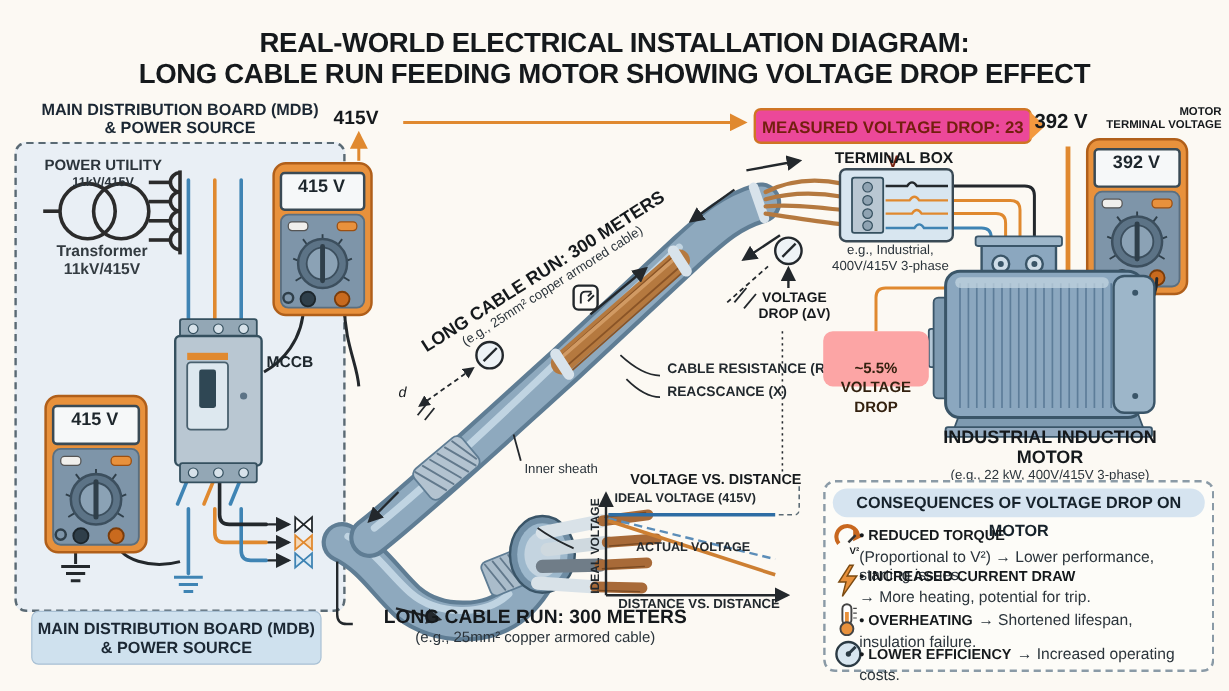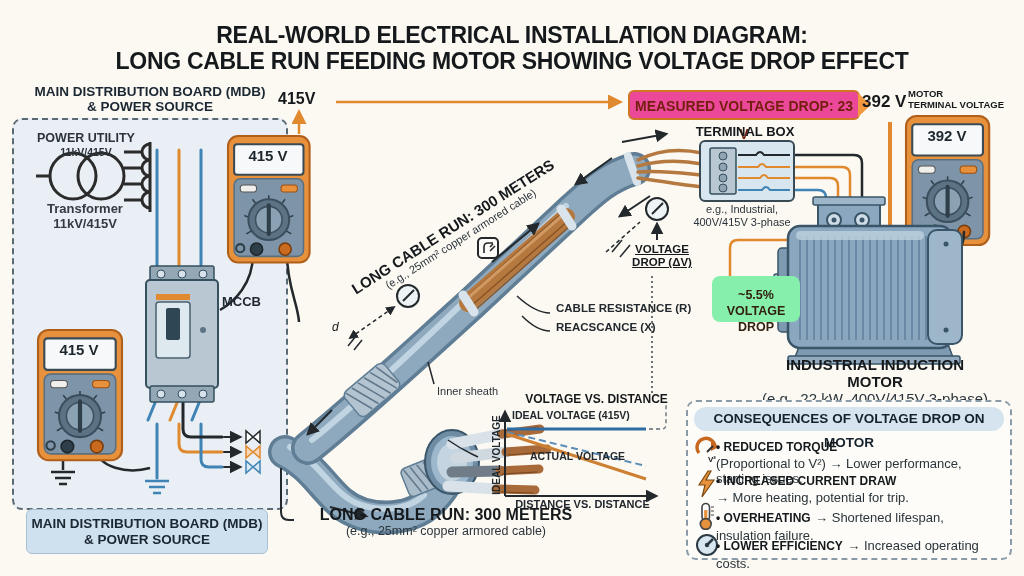--- a/index.html
+++ b/index.html
@@ -25,49 +25,49 @@
   .d1{left:236px;top:147px;width:64px;font-size:15px;}
   .d2{left:46px;top:341px;width:66px;font-size:15px;}
   .d3{left:914px;top:127px;width:66px;font-size:15px;}
   
   .v415{left:278px;top:90px;width:56px;font-size:16px;font-weight:bold;color:#15191c;}
   .banner{left:628px;top:90px;width:232px;height:30px;background:#ec4899;border:2px solid #cf7524;border-radius:6px;
           font-size:14px;font-weight:bold;line-height:28px;color:#731f0e;box-sizing:border-box;}
   .banner::after{content:"";position:absolute;right:-13px;top:1px;border-top:12px solid transparent;
           border-bottom:12px solid transparent;border-left:13px solid #f3993f;}
   .v392{left:862px;top:92px;width:50px;font-size:17px;font-weight:bold;color:#15191c;}
-  .mtv{left:908px;top:88px;width:110px;font-size:9.5px;font-weight:bold;line-height:11px;color:#15191c;text-align:left;}
+  .mtv{left:908px;top:88px;width:110px;font-size:9.5px;font-weight:bold;line-height:11px;color:#15191c;text-align:right;}
   
   .tbx-title{left:690px;top:124px;width:110px;font-size:13px;font-weight:bold;color:#15191c;}
   .tbx-sub{left:678px;top:203px;width:128px;font-size:11px;line-height:13px;color:#2b343b;}
   
   .cable-top{left:330px;top:217px;width:252px;transform:rotate(-32.5deg);transform-origin:50% 50%;}
   .cable-top .l1{font-size:15px;font-weight:bold;color:#15191c;}
   .cable-top .l2{font-size:11px;color:#2b343b;}
   .resist{left:556px;top:302px;width:140px;font-size:11.5px;font-weight:bold;color:#22292e;text-align:left;}
   .react{left:556px;top:321px;width:140px;font-size:11.5px;font-weight:bold;color:#22292e;text-align:left;}
-  .vdrop{left:628px;top:243px;width:68px;font-size:11.5px;font-weight:bold;line-height:13px;color:#15191c;text-decoration:underline;}
+  .vdrop{left:628px;top:243px;width:68px;font-size:11.5px;font-weight:bold;line-height:13px;color:#15191c;}
   .dlab{left:332px;top:320px;width:20px;font-size:12px;font-style:italic;color:#15191c;}
   .innersheath{left:437px;top:385px;width:90px;font-size:11px;color:#2b343b;text-align:left;}
   .xlpe{left:368px;top:402px;width:112px;font-size:11.5px;line-height:14px;color:#2b343b;}
   .cable-bot{left:296px;top:506px;width:300px;}
   .cable-bot .l1{font-size:16px;font-weight:bold;color:#15191c;}
   .cable-bot .l2{font-size:12.5px;color:#2b343b;}
   
   .ch-title{left:509px;top:392px;width:175px;font-size:12px;font-weight:bold;color:#15191c;}
   .ch-ideal{left:512px;top:409px;width:140px;font-size:10.5px;font-weight:bold;color:#22292e;}
   .ch-actual{left:530px;top:450px;width:112px;font-size:10.5px;font-weight:bold;color:#22292e;}
   .ch-x{left:495px;top:498px;width:175px;font-size:11px;font-weight:bold;color:#22292e;}
   .ch-y{left:456px;top:449px;width:82px;height:12px;font-size:10px;font-weight:bold;color:#22292e;transform:rotate(-90deg);}
   
-  .badge{left:712px;top:276px;width:88px;height:46px;background:#86efac;border-radius:8px;
-         font-size:12.5px;font-weight:bold;line-height:16px;color:#33210f;padding-top:11px;box-sizing:border-box;}
+  .badge{left:686px;top:276px;width:88px;height:46px;background:#fca5a5;border-radius:8px;
+         font-size:12.5px;font-weight:bold;line-height:16px;color:#33210f;padding-top:23px;box-sizing:border-box;}
   .motor-lab{left:762px;top:356px;width:226px;}
   .motor-lab .l1{font-size:15px;font-weight:bold;color:#15191c;}
-  .motor-lab .l2{font-size:15px;color:#2b343b;}
+  .motor-lab .l2{font-size:11px;color:#2b343b;}
   
   .conseq{left:686px;top:400px;width:326px;height:160px;background:#fdfcf8;border:2px dashed #8a9aa6;border-radius:10px;box-sizing:border-box;}
   .conseq-h{left:694px;top:407px;width:310px;height:24px;background:#d6e4f0;border-radius:12px;
             font-size:13.5px;font-weight:bold;line-height:24px;color:#16222b;}
   .c-item{position:absolute;left:716px;width:286px;text-align:left;}
   .c-head{font-size:12px;font-weight:bold;color:#15191c;}
   .c-det{font-size:13px;color:#2b343b;}
   .stack .c-det{display:block;margin-top:1px;}
   .inl .c-det{display:inline;}
   .c-icon{position:absolute;left:694px;width:26px;height:28px;}

